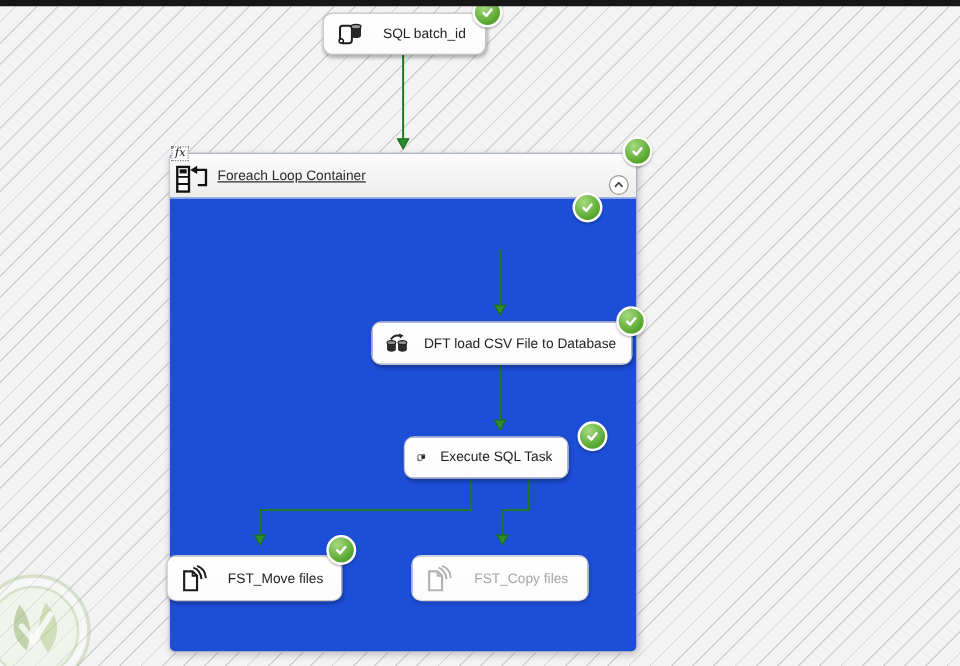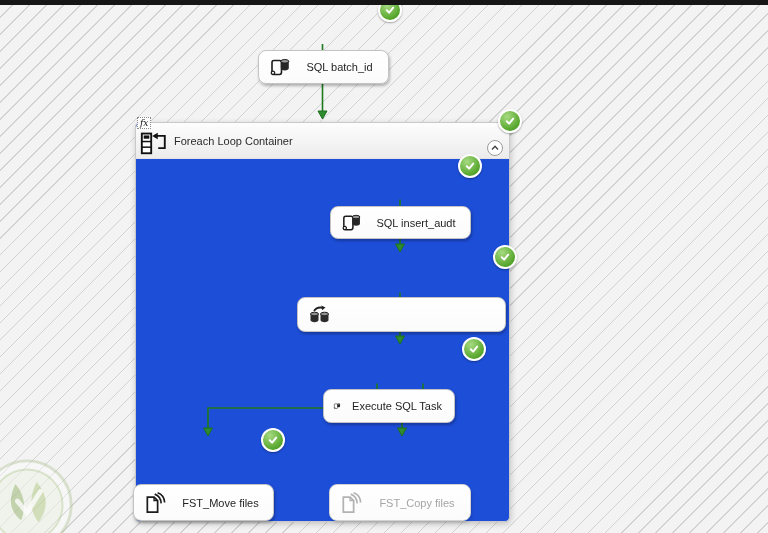--- a/index.html
+++ b/index.html
@@ -13,21 +13,21 @@
 
   .topbar{position:absolute;left:0;top:0;width:768px;height:5px;background:#161616;z-index:6;}
 
   
   .task{
     position:absolute;box-sizing:border-box;z-index:3;
     display:flex;align-items:center;gap:11px;padding:0 8px 0 9px;
     background:linear-gradient(#ffffff,#fbfbfb);
     border:1px solid #c3c3c3;border-radius:8px;
     box-shadow:1px 2px 3px rgba(0,0,0,.28);
-    font-size:11px;color:#1f1f1f;white-space:nowrap;margin-top:40px;
+    font-size:11px;color:#1f1f1f;white-space:nowrap;
   }
   .task .lbl{flex:1;text-align:center;padding-right:4px;}
   #task-batch {left:258px;top:10px; width:131px;height:34px;}
   #task-insert{left:330px;top:166px;width:141px;height:33px;}
   #task-dft   {left:297px;top:257px;width:209px;height:35px;}
   #task-exec  {left:323px;top:349px;width:132px;height:34px;}
   #task-move  {left:133px;top:444px;width:141px;height:37px;}
   #task-copy  {left:329px;top:444px;width:142px;height:37px;color:#a5a5a5;border-color:#d3d3d3;box-shadow:1px 2px 3px rgba(0,0,0,.15);}
 
   
@@ -35,21 +35,21 @@
     position:absolute;left:135px;top:122px;width:375px;height:400px;z-index:1;
     box-sizing:border-box;background:#1d4ed8;border:1px solid #c9c9c9;border-radius:5px;
     box-shadow:1px 2px 6px rgba(0,0,0,.2);
   }
   .container-header{
     position:relative;height:35px;border-radius:5px 5px 0 0;
     background:linear-gradient(#fdfdfd,#ececec);
     border-bottom:1px solid #e2e2e2;
     display:flex;align-items:center;
   }
-  .container-title{font-size:11px;color:#2b2b2b;margin-left:38px;}
+  .container-title{font-size:11px;color:#2b2b2b;margin-left:38px;text-decoration:underline;}
   .foreach-icon{position:absolute;left:3px;top:4px;}
   .fx-badge{
     position:absolute;left:1px;top:-6px;z-index:4;
     font-family:"DejaVu Serif",serif;font-style:italic;font-size:9px;line-height:10px;
     color:#111;background:rgba(255,255,255,.85);border:1px dotted #8a8a8a;padding:0 2px;
   }
   .collapse-btn{
     position:absolute;right:6px;top:17px;width:16px;height:16px;box-sizing:border-box;
     border:1px solid #9c9c9c;border-radius:50%;background:#fff;
     display:flex;align-items:center;justify-content:center;cursor:pointer;
@@ -133,39 +133,31 @@
   <div class="task" id="task-batch">
     <svg width="24" height="24" viewBox="0 0 24 24">
       <path d="M6 5.5 q-2 0 -2 2 V17 q0 2.5 2 2.5 h5.5 q2 0 2 -2.5 V7.5 q0 -2 -2 -2 z" fill="#fff" stroke="#1c1c1c" stroke-width="1.6"></path>
       <circle cx="5" cy="17.8" r="1.7" fill="#fff" stroke="#1c1c1c" stroke-width="1.3"></circle>
       <path d="M12.8 6.3 v7 c0 1.2 1.8 2.1 4 2.1 s4 -.9 4 -2.1 v-7 z" fill="#262626"></path>
       <ellipse cx="16.8" cy="6.3" rx="4" ry="1.8" fill="#979797" stroke="#1c1c1c" stroke-width="1"></ellipse>
     </svg>
     <span class="lbl">SQL batch_id</span>
   </div>
 
-  <div class="task" id="task-insert">
-    <svg width="23" height="23" viewBox="0 0 24 24">
-      <path d="M6 5.5 q-2 0 -2 2 V17 q0 2.5 2 2.5 h5.5 q2 0 2 -2.5 V7.5 q0 -2 -2 -2 z" fill="#fff" stroke="#1c1c1c" stroke-width="1.6"></path>
-      <circle cx="5" cy="17.8" r="1.7" fill="#fff" stroke="#1c1c1c" stroke-width="1.3"></circle>
-      <path d="M12.8 6.3 v7 c0 1.2 1.8 2.1 4 2.1 s4 -.9 4 -2.1 v-7 z" fill="#262626"></path>
-      <ellipse cx="16.8" cy="6.3" rx="4" ry="1.8" fill="#979797" stroke="#1c1c1c" stroke-width="1"></ellipse>
-    </svg>
-    <span class="lbl">SQL insert_audt</span>
-  </div>
 
   <div class="task" id="task-dft">
     <svg width="25" height="24" viewBox="0 0 24 24">
       <path d="M3 11 v6 c0 1.3 1.8 2.2 4 2.2 s4 -.9 4 -2.2 v-6 z" fill="#2c2c2c"></path>
       <ellipse cx="7" cy="11" rx="4" ry="1.8" fill="#8f8f8f" stroke="#222" stroke-width="1"></ellipse>
       <path d="M13 11 v6 c0 1.3 1.8 2.2 4 2.2 s4 -.9 4 -2.2 v-6 z" fill="#2c2c2c"></path>
       <ellipse cx="17" cy="11" rx="4" ry="1.8" fill="#8f8f8f" stroke="#222" stroke-width="1"></ellipse>
       <path d="M6.5 8 q3 -4.5 8.5 -3.2" fill="none" stroke="#222" stroke-width="1.8"></path>
       <path d="M13.8 2.6 l4.2 1.8 -3.3 2.9 z" fill="#222"></path>
     </svg>
+    <span class="lbl">DFT load CSV File to Database</span>
   </div>
 
   <div class="task" id="task-exec">
     <svg width="24" height="24" viewBox="0 0 24 24">
       <path d="M6 5.5 q-2 0 -2 2 V17 q0 2.5 2 2.5 h5.5 q2 0 2 -2.5 V7.5 q0 -2 -2 -2 z" fill="#fff" stroke="#1c1c1c" stroke-width="1.6"></path>
       <circle cx="5" cy="17.8" r="1.7" fill="#fff" stroke="#1c1c1c" stroke-width="1.3"></circle>
       <path d="M12.8 6.3 v7 c0 1.2 1.8 2.1 4 2.1 s4 -.9 4 -2.1 v-7 z" fill="#262626"></path>
       <ellipse cx="16.8" cy="6.3" rx="4" ry="1.8" fill="#979797" stroke="#1c1c1c" stroke-width="1"></ellipse>
     </svg>
     <span class="lbl">Execute SQL Task</span>

